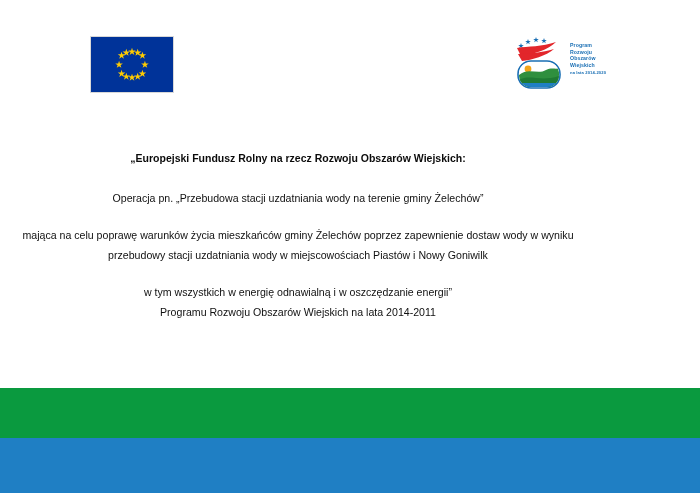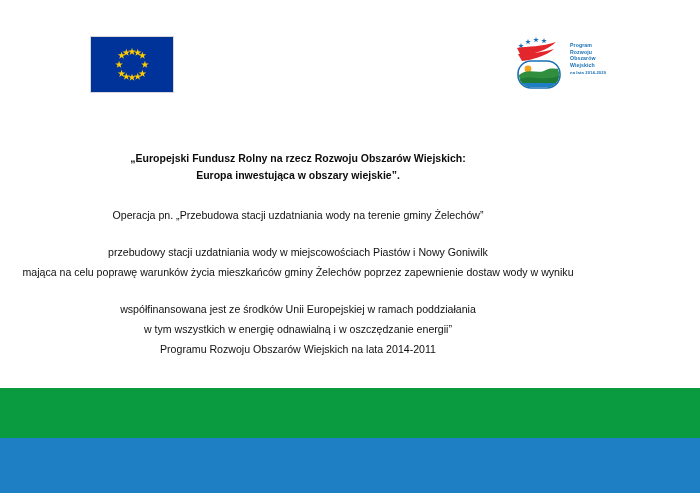--- a/index.html
+++ b/index.html
@@ -185,34 +185,32 @@
         <div>Wiejskich</div>
         <div class="years">na lata 2014-2020</div>
       </div>
     </div>
   </div>
 
   <div class="content">
 
     <div class="headline">
       <div>„Europejski Fundusz Rolny na rzecz Rozwoju Obszarów Wiejskich:</div>
-      <div>Europa inwestująca w obszary wiejskie”.</div>
     </div>
 
     <div class="para block-gap">
       <div>Operacja pn. „Przebudowa stacji uzdatniania wody na terenie gminy Żelechów”</div>
     </div>
 
     <div class="para tight">
+      <div>mająca na celu  poprawę warunków życia mieszkańców gminy Żelechów poprzez zapewnienie dostaw wody w wyniku</div>
       <div>przebudowy stacji uzdatniania wody w miejscowościach Piastów i Nowy Goniwilk</div>
-      <div>mająca na celu  poprawę warunków życia mieszkańców gminy Żelechów poprzez zapewnienie dostaw wody w wyniku</div>
     </div>
 
     <div class="para tight">
-      <div>współfinansowana jest ze środków Unii Europejskiej w ramach poddziałania</div>
       <div>w tym wszystkich w energię odnawialną i w oszczędzanie energii”</div>
       <div>Programu Rozwoju Obszarów Wiejskich na lata 2014-2011</div>
     </div>
   </div>
 
   <div class="bar-green"></div>
   <div class="bar-blue"></div>
 </div>
 
 </body></html>

